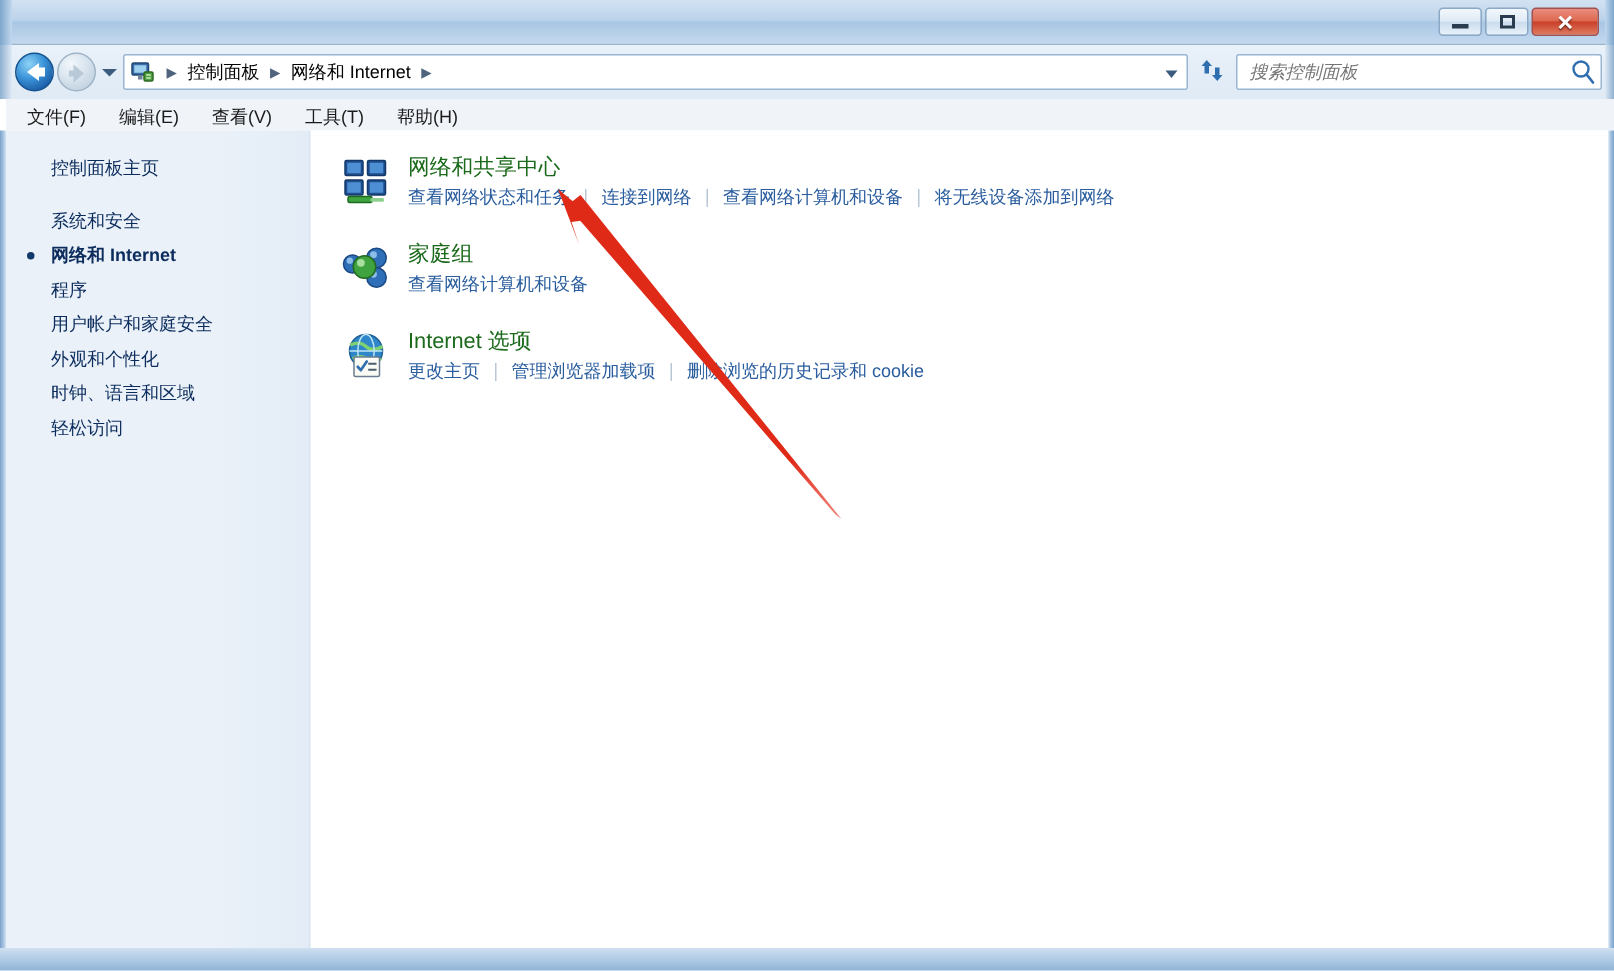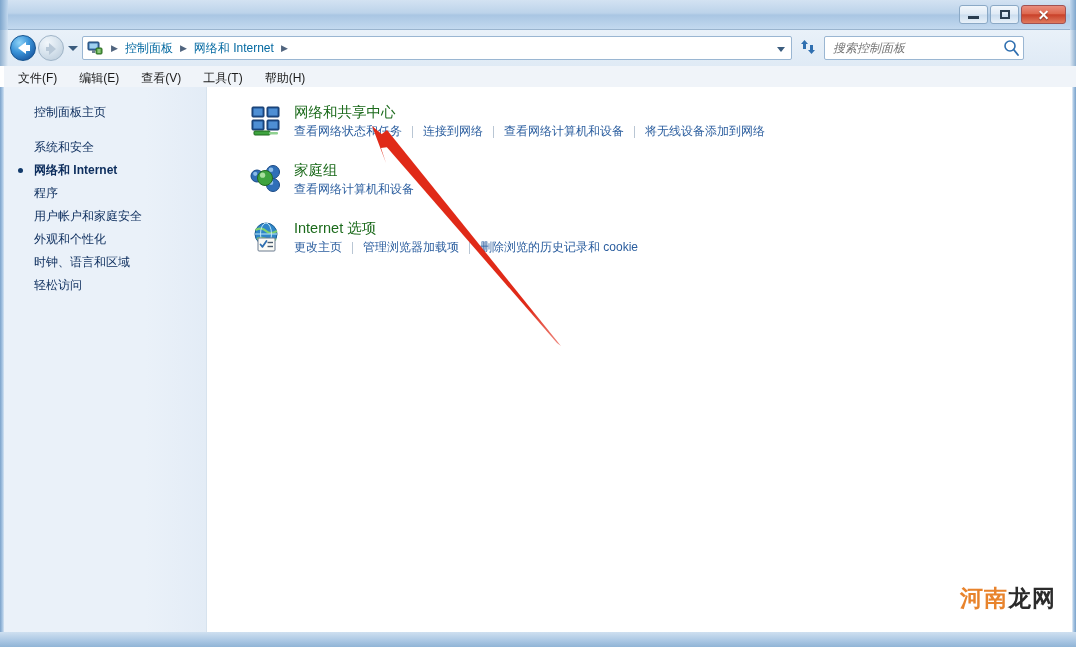--- a/index.html
+++ b/index.html
@@ -145,21 +145,21 @@
     padding-left: 3px;
   }
   .addr-icon {
     width: 18px; height: 18px;
     margin-right: 3px;
     position: relative;
     flex: 0 0 auto;
   }
   .crumb {
     font-size: 12px;
-    color: #0369a1;
+    color: #000000;
     padding: 1px 3px;
     white-space: nowrap;
   }
   .crumb-sep {
     color: #50647e;
     font-size: 9px;
     padding: 0 4px;
   }
   .addr-dropdown {
     position: absolute;
@@ -174,21 +174,21 @@
     left: 798px; top: 9px;
     width: 20px; height: 18px;
     color: #2f6fb0;
     font-size: 15px;
     line-height: 18px;
     text-align: center;
   }
   .searchbox {
     position: absolute;
     left: 824px; top: 6px;
-    width: 200px; height: 24px;
+    width: 244px; height: 24px;
     background: #ffffff;
     border: 1px solid #9ab6d2;
     border-radius: 2px;
     box-sizing: border-box;
     display: flex;
     align-items: center;
   }
   .searchbox input {
     border: 0; outline: 0;
     flex: 1 1 auto;
@@ -279,21 +279,20 @@
     background: #ffffff;
     overflow: hidden;
   }
 
   
   .cat {
     position: relative;
     padding: 0 0 0 64px;
     margin-top: 16px;
     min-height: 42px;
-    margin-left: 22px;
   }
   .cat-icon {
     position: absolute;
     left: 20px; top: 2px;
     width: 34px; height: 34px;
   }
   .cat-title {
     font-size: 14.5px;
     color: #1b6a1b;
     line-height: 19px;
@@ -519,23 +518,20 @@
         <div class="cat-title">Internet 选项</div>
         <div class="cat-links">
           <span class="cat-link">更改主页</span>
           <span class="link-sep"></span>
           <span class="cat-link">管理浏览器加载项</span>
           <span class="link-sep"></span>
           <span class="cat-link">删除浏览的历史记录和 cookie</span>
         </div>
       </div>
 
-      <div class="watermark">
-        <span class="wm-a">河南</span><span class="wm-b">龙网</span>
-      </div>
     </div>
   </div>
 
   <div class="statusbar"></div>
 
   <svg class="annotation" viewBox="0 0 1076 647" width="1076" height="647">
     <defs>
       <linearGradient id="arrowFade" x1="0" y1="1" x2="0" y2="0">
         <stop offset="0%" stop-color="#e02a18" stop-opacity="0.55"></stop>
         <stop offset="18%" stop-color="#e02a18" stop-opacity="1"></stop>

